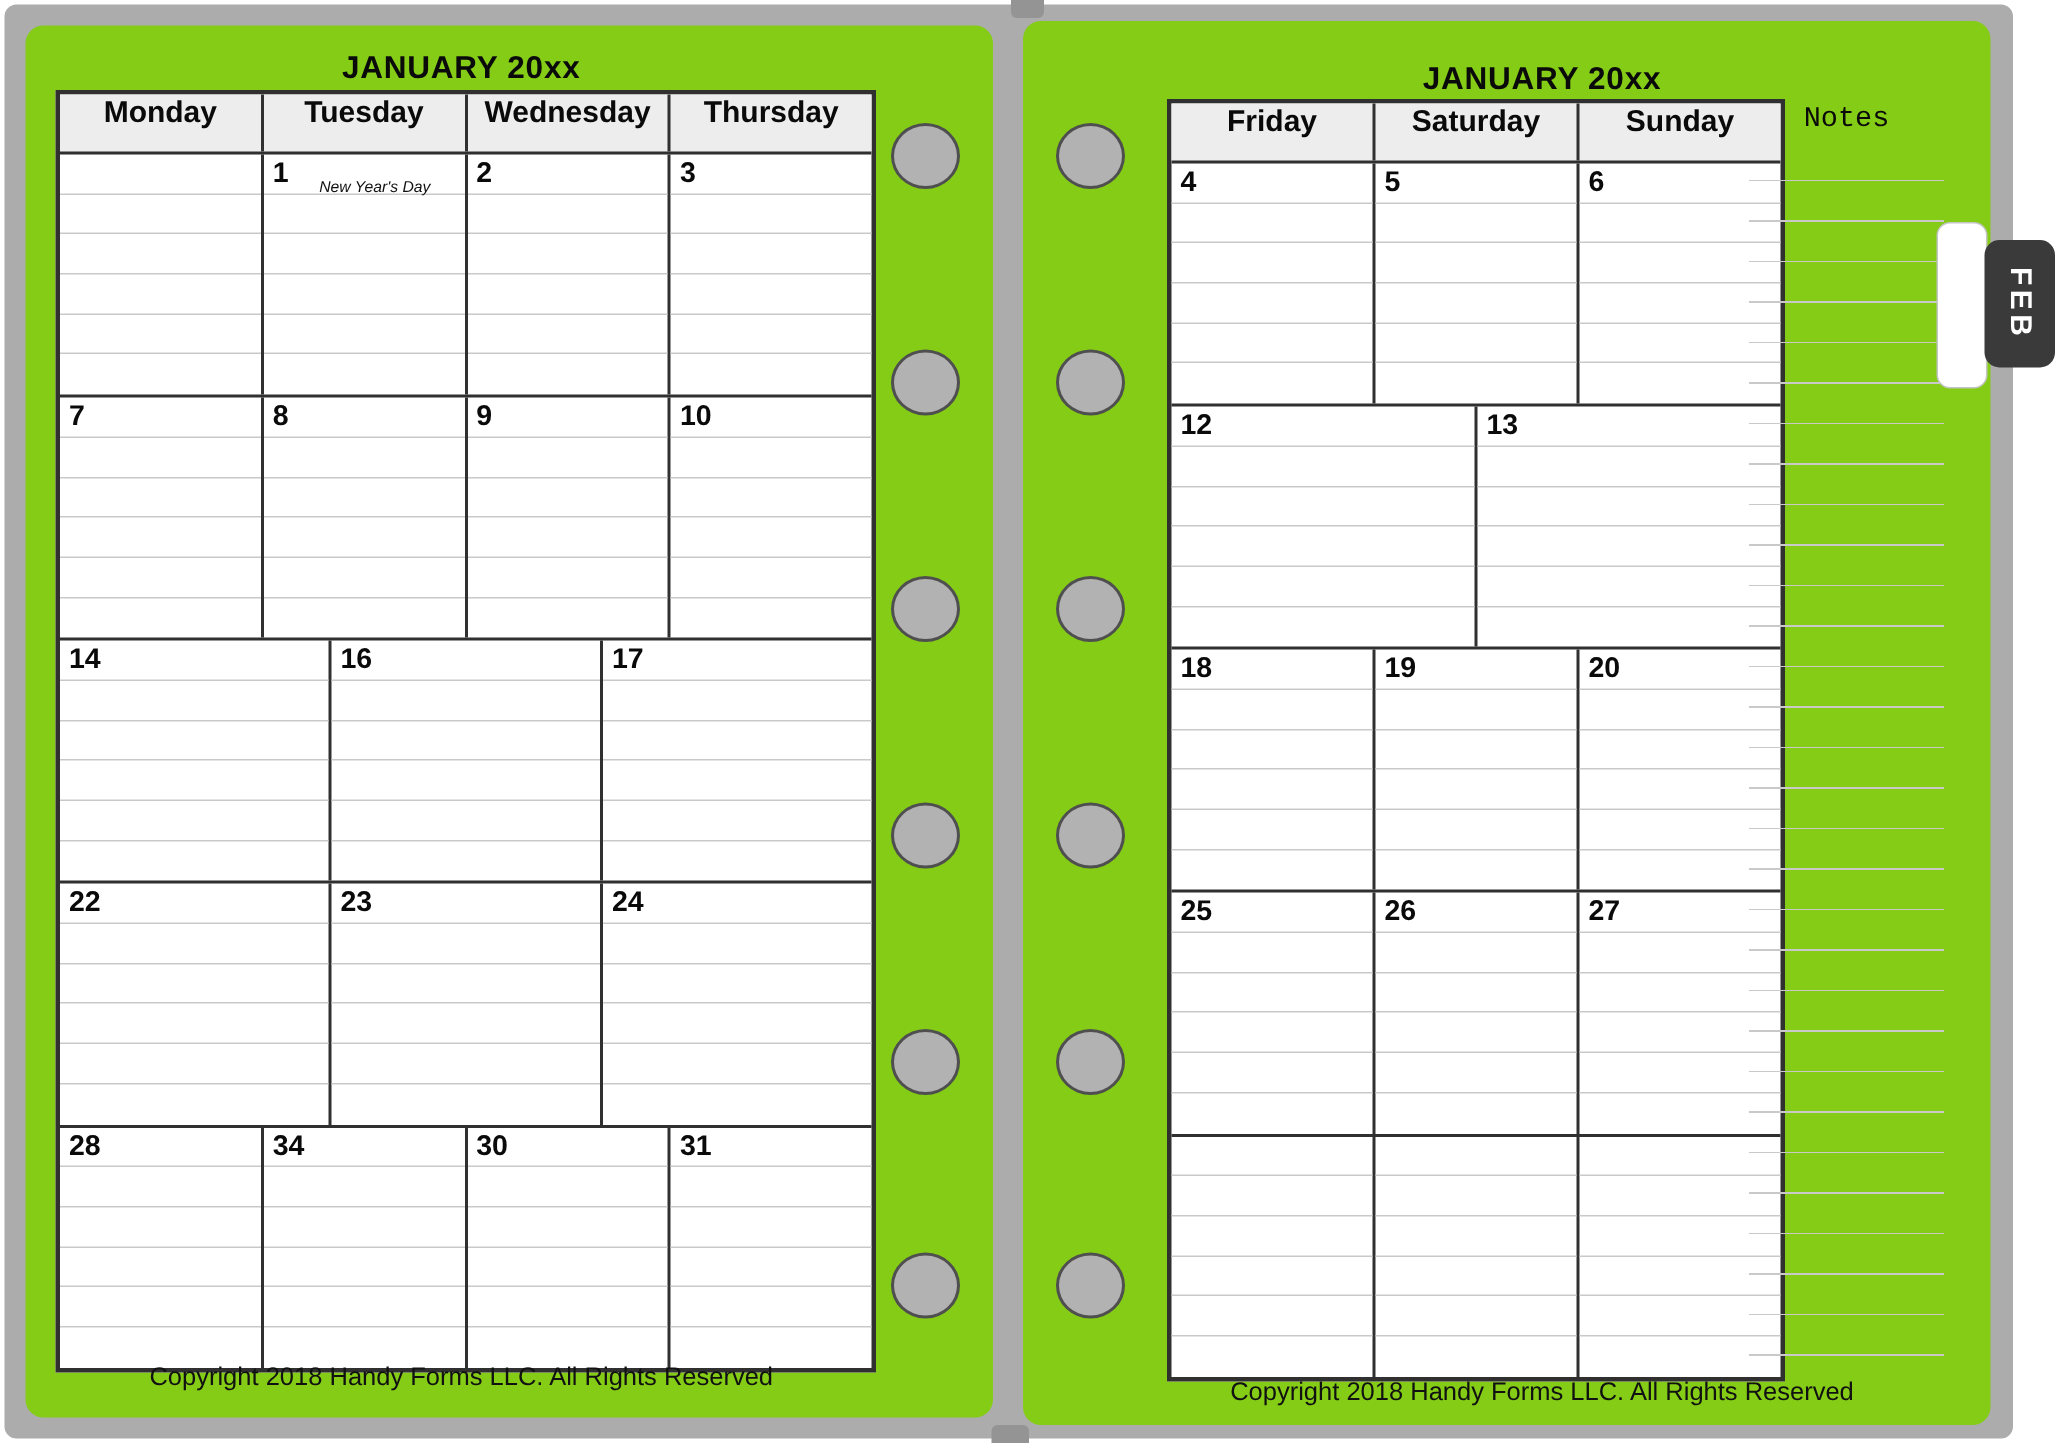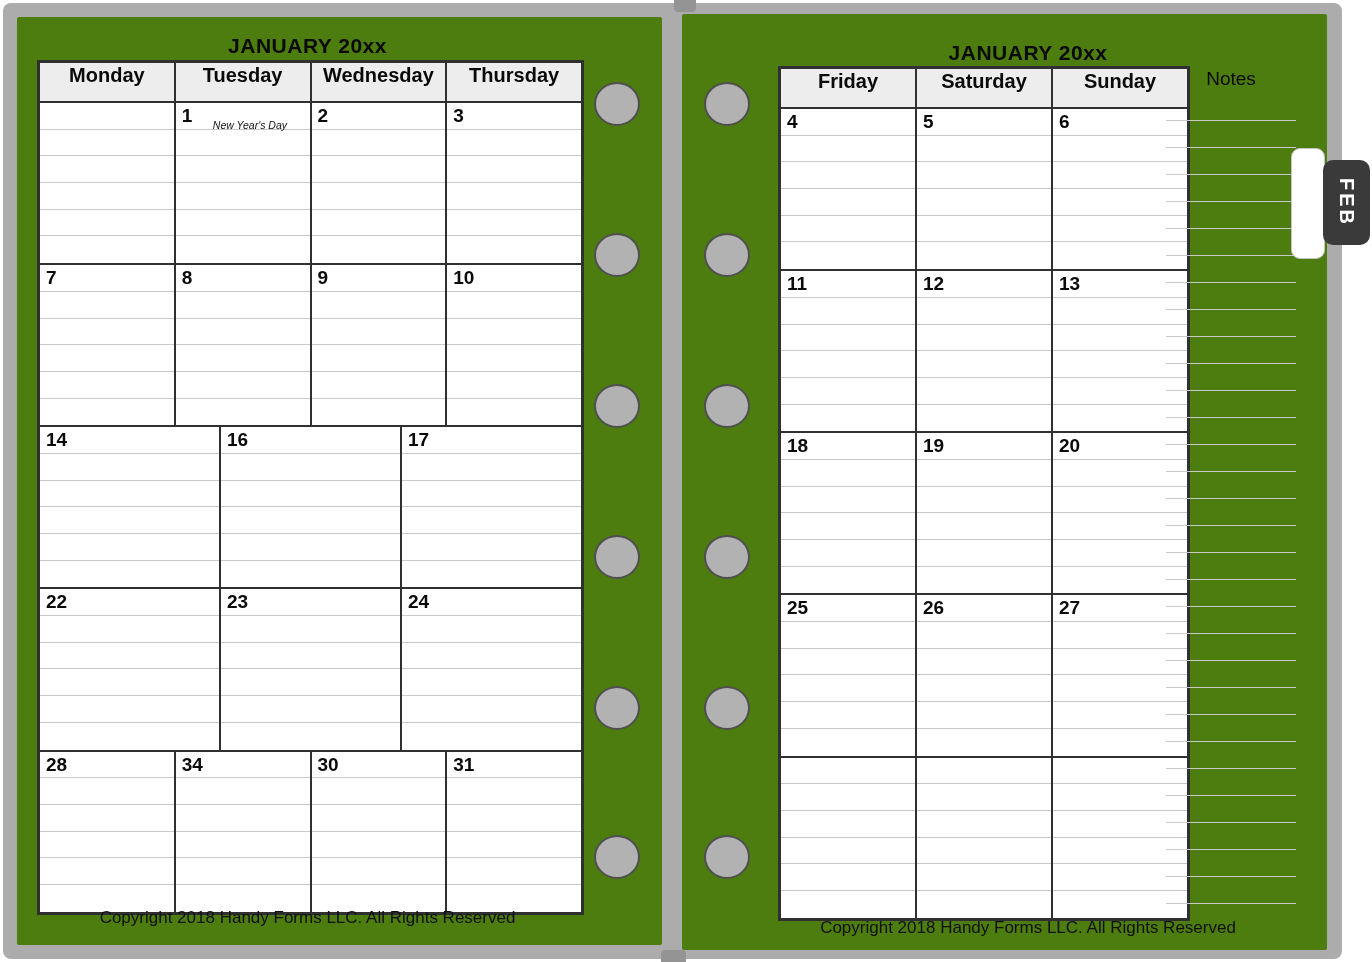--- a/index.html
+++ b/index.html
@@ -7,21 +7,21 @@
   .canvas{position:relative;width:1372px;height:962px;background:#ffffff;overflow:hidden;}
 
   
   .frame{position:absolute;left:3px;top:3px;width:1339px;height:956px;
          background:var(--frame,#ACACAC);border-radius:8px;}
   .notch{position:absolute;background:#949494;}
   .notch.top{left:674px;top:0;width:22px;height:12px;border-radius:0 0 4px 4px;}
   .notch.bottom{left:661px;top:950px;width:25px;height:12px;border-radius:4px 4px 0 0;}
 
   
-  .page{position:absolute;background:#4d7c0f;border-radius:2px;}
+  .page{position:absolute;background:#84cc16;border-radius:12px;}
   .page.left{left:17px;top:17px;width:645px;height:928px;}
   .page.right{left:682px;top:14px;width:645px;height:936px;}
 
   .title{position:absolute;font-weight:bold;font-size:21px;letter-spacing:.5px;
          text-align:center;color:#0a0a0a;white-space:nowrap;}
   .page.left .title{left:20px;width:541px;top:17px;}
   .page.right .title{left:78px;width:536px;top:27px;}
 
   .footer{position:absolute;font-size:17px;color:#111;text-align:center;white-space:nowrap;}
   .page.left .footer{left:20px;width:541px;top:891px;}
@@ -42,21 +42,21 @@
   .day-cell:last-child{border-right:none;}
   .row{height:26.7px;box-sizing:border-box;border-bottom:1px solid var(--light,#C9C9C9);}
   .row:last-child{border-bottom:none;}
   .num-row{display:flex;align-items:flex-start;}
   .num{font-weight:bold;font-size:19px;line-height:22px;padding:2px 0 0 6px;color:#0a0a0a;}
   .holiday{flex:1;font-style:italic;font-size:10.5px;line-height:10.5px;
            text-align:center;padding:17px 4px 0 2px;color:#111;}
 
   
   .notes-label{position:absolute;left:484px;top:54px;width:130px;text-align:center;
-               font-size:19px;color:#0a0a0a;}
+               font-size:19px;color:#0a0a0a;font-family:Liberation Mono, monospace;}
   .notes-lines{position:absolute;left:484px;top:80px;width:130px;height:812px;
                background:repeating-linear-gradient(to bottom,
                  transparent 0px,transparent 26px,
                  var(--light,#C9C9C9) 26px,var(--light,#C9C9C9) 27px);}
 
   
   .hole{position:absolute;width:46px;height:44px;border-radius:50%;
         background:var(--holefill,#B2B2B2);border:2px solid var(--holeborder,#4F4F4F);
         box-sizing:border-box;}
 
@@ -315,30 +315,20 @@
               <span class="num">6</span>
             </div>
             <div class="row blank-row"></div>
             <div class="row blank-row"></div>
             <div class="row blank-row"></div>
             <div class="row blank-row"></div>
             <div class="row blank-row"></div>
           </div>
         </div>
         <div class="week">
-          <div class="day-cell">
-            <div class="row num-row">
-              <span class="num">11</span>
-            </div>
-            <div class="row blank-row"></div>
-            <div class="row blank-row"></div>
-            <div class="row blank-row"></div>
-            <div class="row blank-row"></div>
-            <div class="row blank-row"></div>
-          </div>
           <div class="day-cell">
             <div class="row num-row">
               <span class="num">12</span>
             </div>
             <div class="row blank-row"></div>
             <div class="row blank-row"></div>
             <div class="row blank-row"></div>
             <div class="row blank-row"></div>
             <div class="row blank-row"></div>
           </div>

